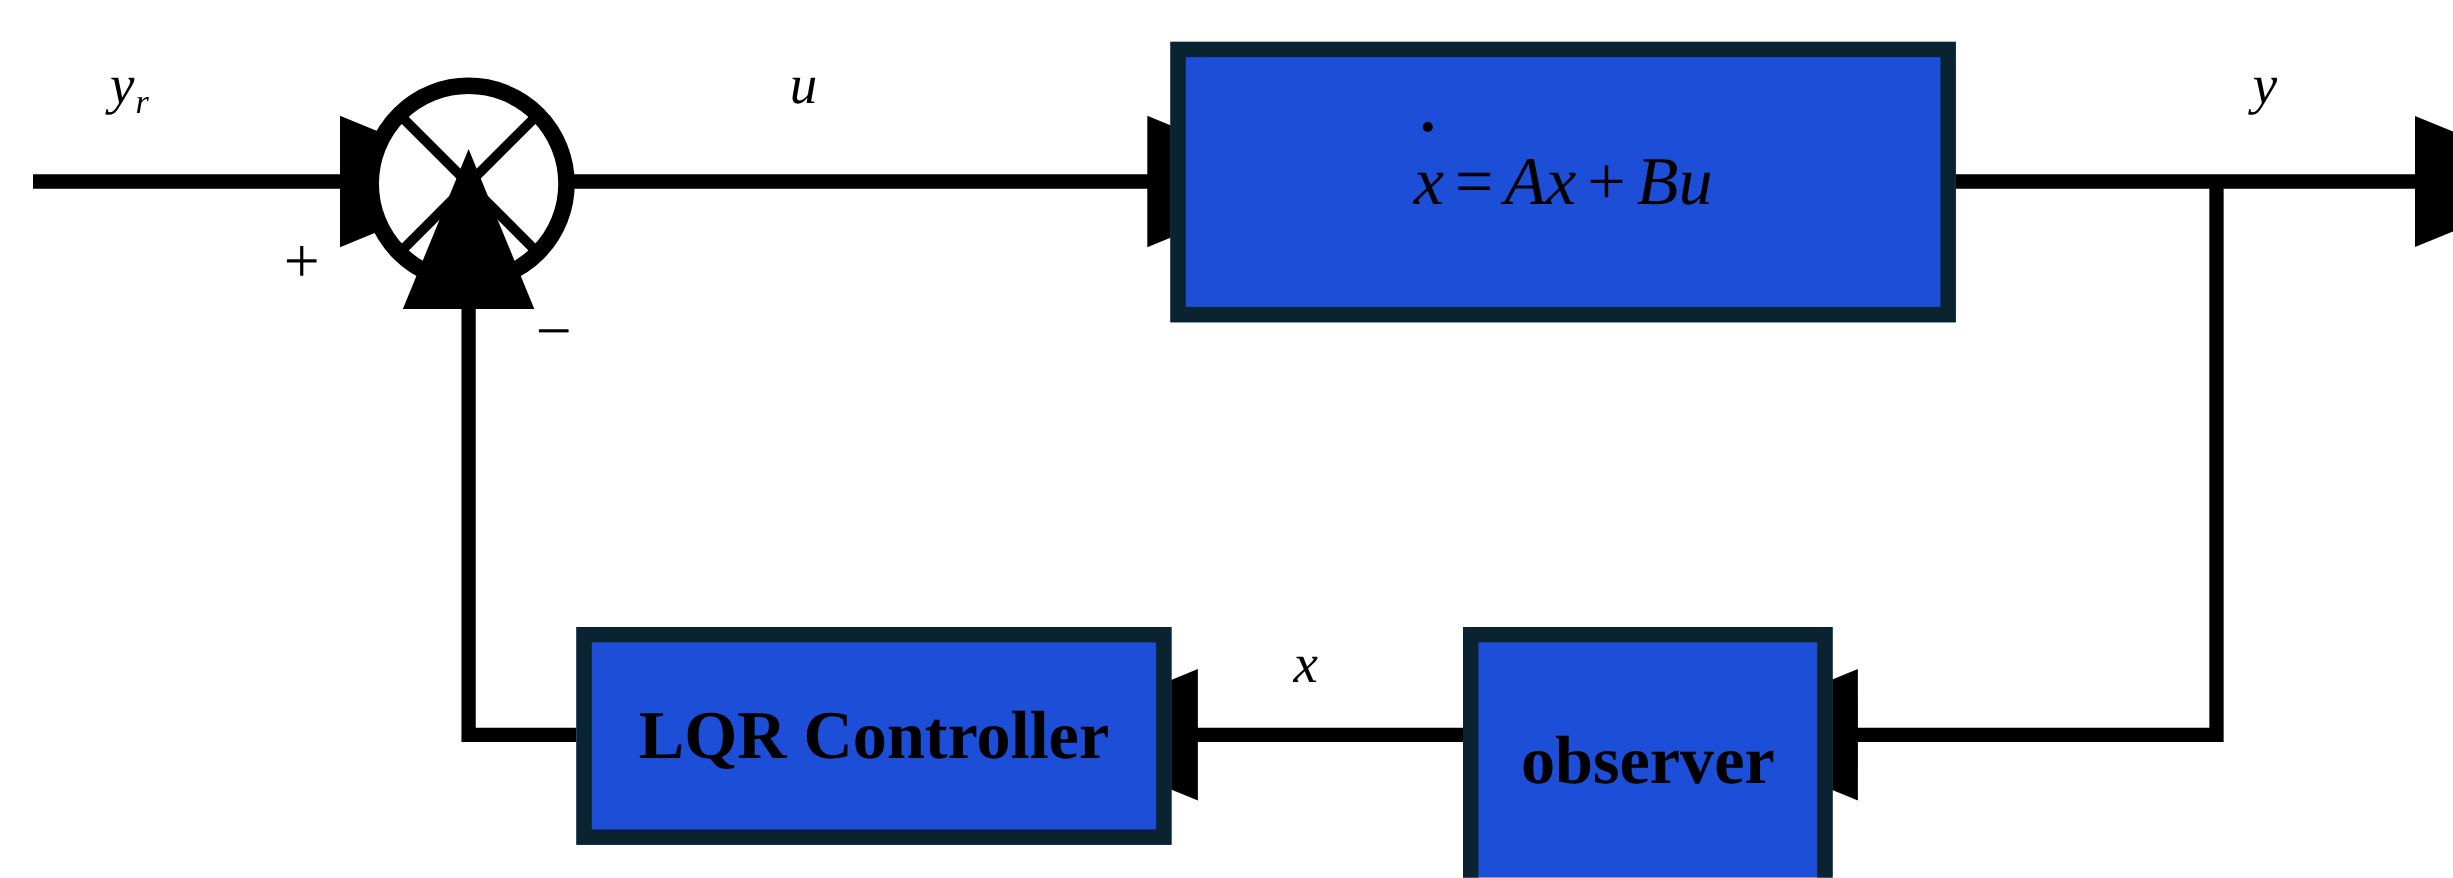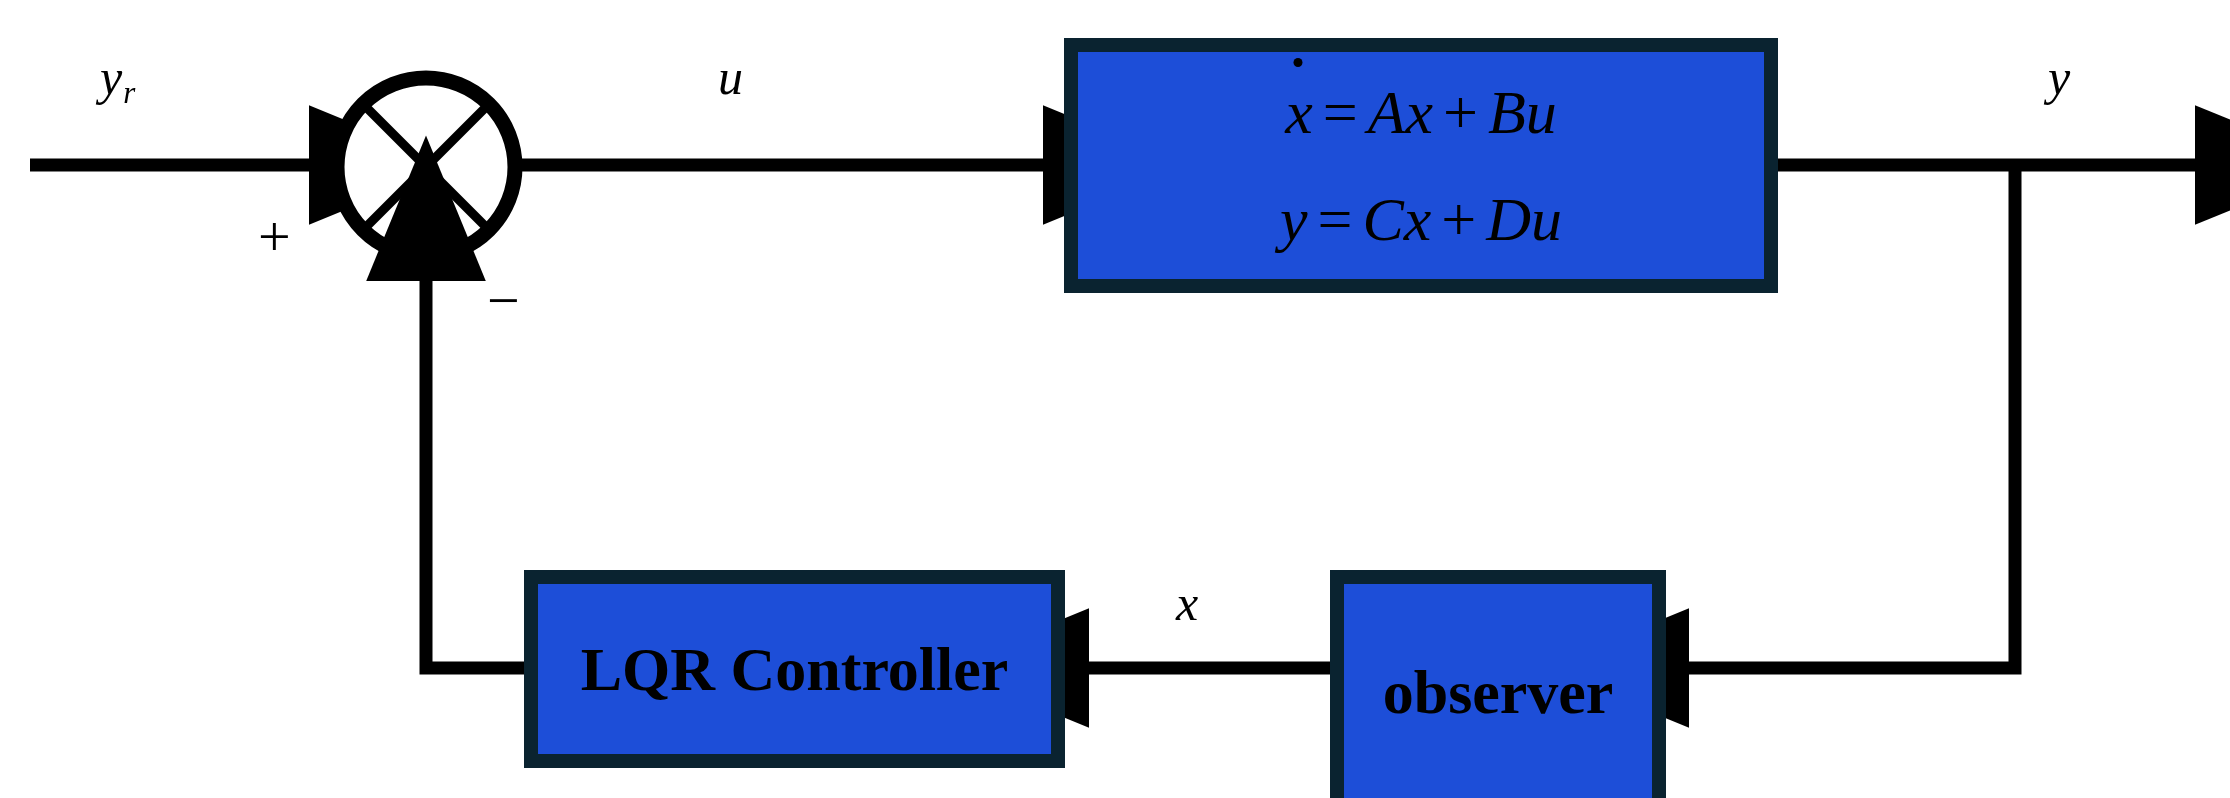--- a/index.html
+++ b/index.html
@@ -126,23 +126,20 @@
 
     <line x1="1330" y1="668" x2="1076" y2="668" stroke="#000000" stroke-width="13" marker-end="url(#arrowL)"></line>
 
     <polyline points="524,668 426,668 426,268" fill="none" stroke="#000000" stroke-width="13" marker-end="url(#arrowU)"></polyline>
   </svg>
 
   <div class="box" style="left:1064px; top:38px; width:714px; height:255px;">
     <div class="eq-row">
       <span class="dotvar">x</span><span class="op">=</span><span>Ax</span><span class="op">+</span><span>Bu</span>
     </div>
-    <div class="eq-row">
-      <span>y</span><span class="op">=</span><span>Cx</span><span class="op">+</span><span>Du</span>
-    </div>
   </div>
 
   <div class="box" style="left:524px; top:570px; width:541px; height:198px;">
     <div class="box-title">LQR Controller</div>
   </div>
 
   <div class="box" style="left:1330px; top:570px; width:336px; height:244px;">
     <div class="box-title">observer</div>
   </div>
 

